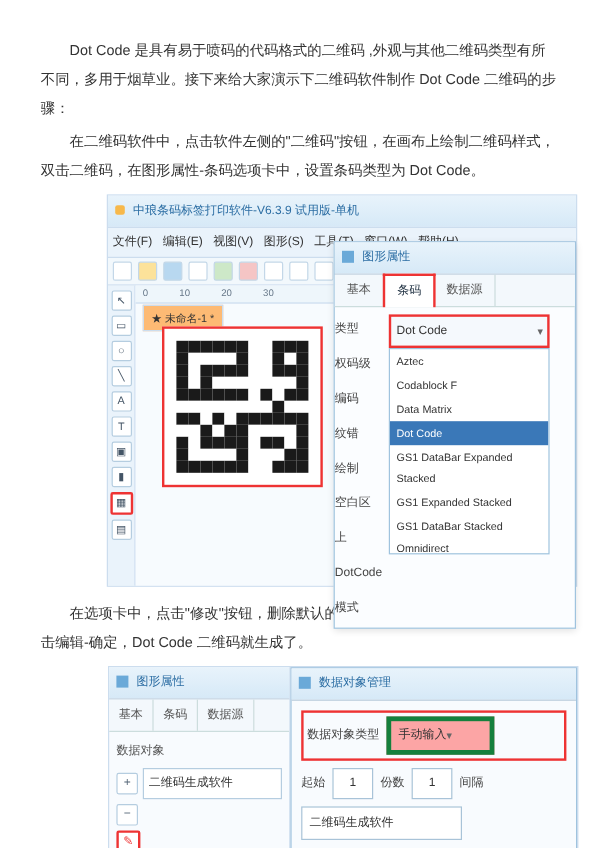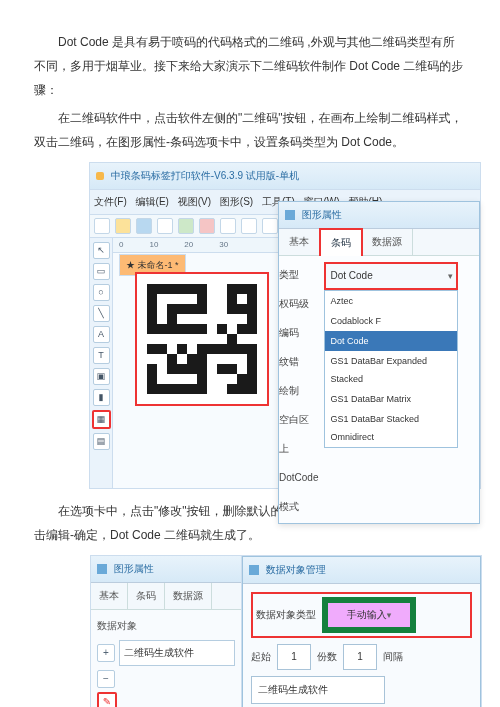--- a/index.html
+++ b/index.html
@@ -43,21 +43,21 @@
 .dropdown .opt.sel{background:#3a78b8;color:#fff}
 .redbox{border:2px solid #e33}
 
 .shot2{margin:8px 0 10px 56px;border:1px solid #cde;width:390px;background:#f8fbfe;font-size:10px;display:flex}
 .s2-left{width:150px;border-right:1px solid #cde}
 .s2-right{flex:1;border:1px solid #9fc3de;margin:0}
 .s2r-title{background:linear-gradient(#e8f3fb,#d6e9f7);padding:3px 6px;color:#2b6da3;border-bottom:1px solid #bcd}
 .s2r-body{padding:8px}
 .fieldrow{display:flex;align-items:center;gap:6px;margin-bottom:6px}
 .fieldrow .lbl{color:#444}
-.selbox{border:6px solid #15803d;background:#f0abfc;padding:2px 6px;display:flex;justify-content:center;align-items:center;min-width:70px}
+.selbox{border:4px solid #15803d;background:#fca5a5;padding:2px 6px;display:flex;justify-content:flex-start;align-items:center;min-width:70px}
 .minibox{border:1px solid #a8c3d8;background:#fff;padding:2px 4px;width:24px;text-align:center}
 .bigfield{border:1px solid #a8c3d8;background:#fff;padding:3px 6px;width:120px}
 .tabs2{display:flex;border-bottom:1px solid #cdd;background:#f3f8fc}
 .tabs2 .tab{padding:3px 8px}
 .s2l-body{padding:6px}
 .s2l-row{display:flex;gap:4px;align-items:center;margin-bottom:4px}
 .iconbtn{width:16px;height:16px;border:1px solid #b5cde0;background:#fff;border-radius:2px;text-align:center;line-height:15px;font-size:10px;color:#567}
 .iconbtn.red{border:2px solid #e33;color:#e33}
 .objlabel{flex:1;border:1px solid #b5cde0;background:#fff;padding:2px 4px}
 </style>
@@ -267,23 +267,24 @@
           <span>模式</span>
         </div>
         <div>
           <div class="typefield">
             <span>Dot Code</span>
             <span class="arrow">▾</span>
           </div>
           <div class="dropdown" id="dd">
               <div class="opt">Aztec</div>
               <div class="opt">Codablock F</div>
+              <div class="opt">Data Matrix</div>
               <div class="opt sel">Dot Code</div>
               <div class="opt">GS1 DataBar Expanded Stacked</div>
-              <div class="opt">GS1 DataBar Matrix</div>
+              <div class="opt">GS1 Expanded Stacked</div>
               <div class="opt">GS1 DataBar Stacked Omnidirect</div>
             </div>
         </div>
       </div>
     </div>
   </div>
 
   <p class="para">在选项卡中，点击"修改"按钮，删除默认的数据，手动输入要编码的信息，点击编辑-确定，Dot Code 二维码就生成了。</p>
 
   <div class="shot2">

